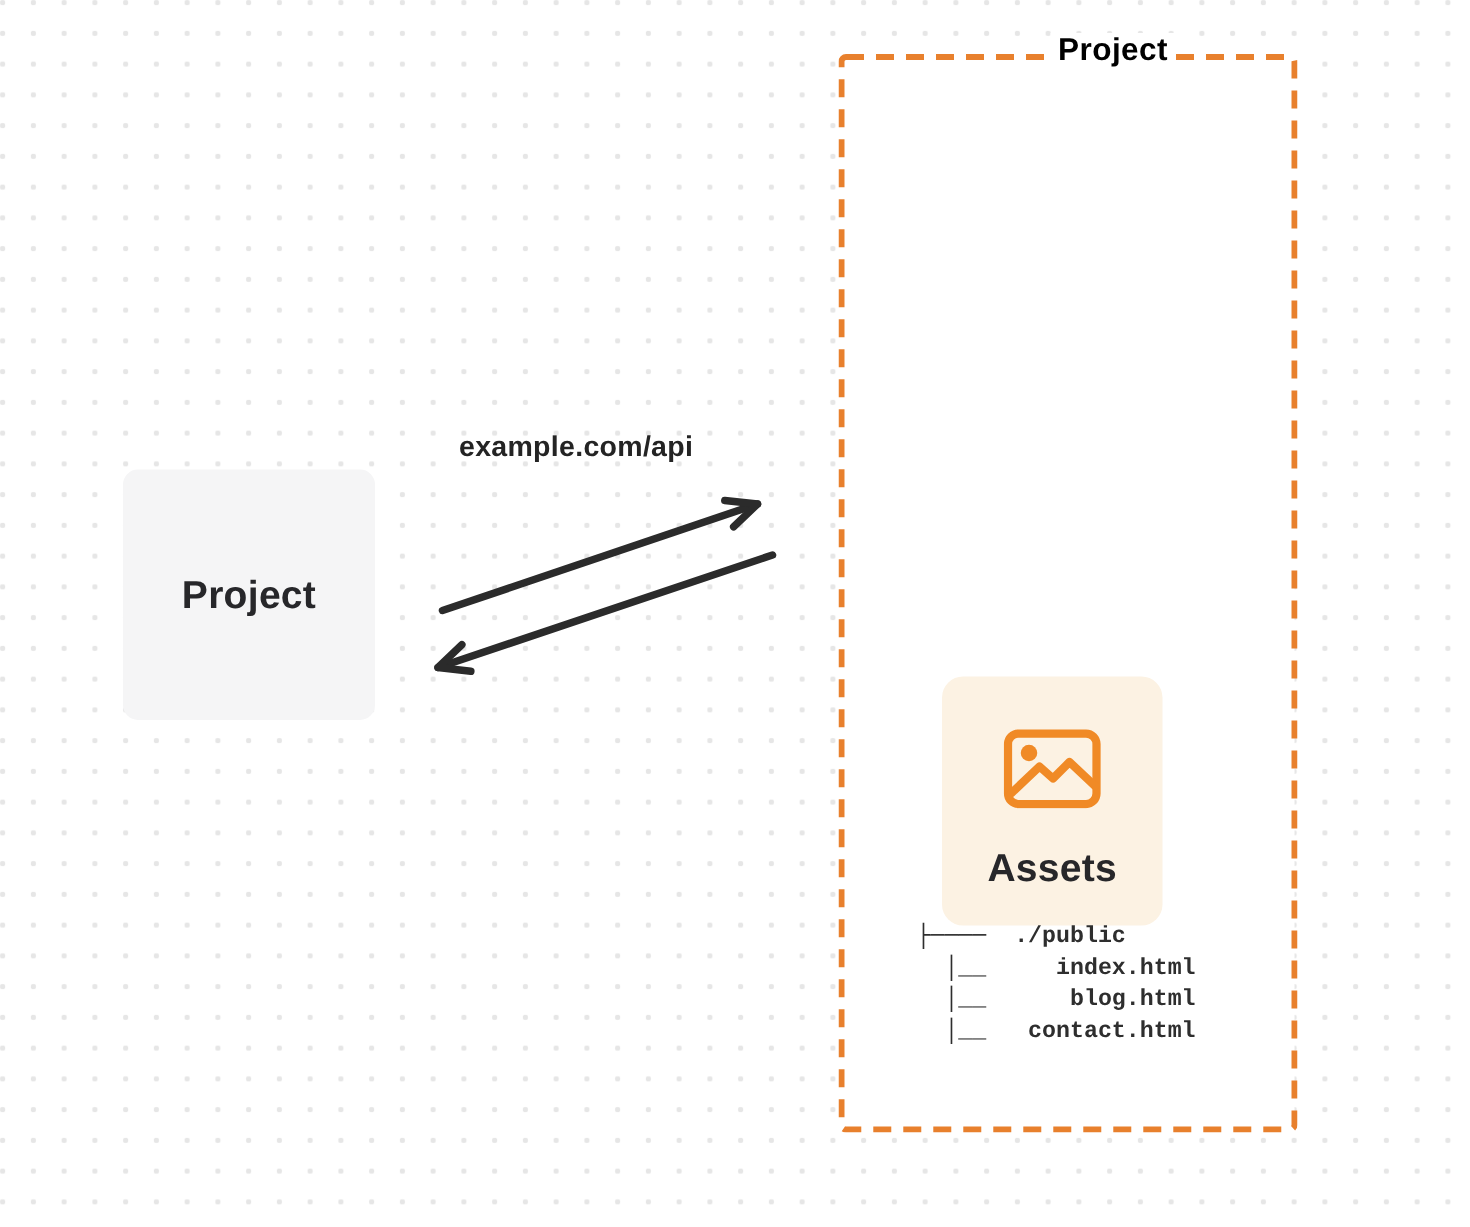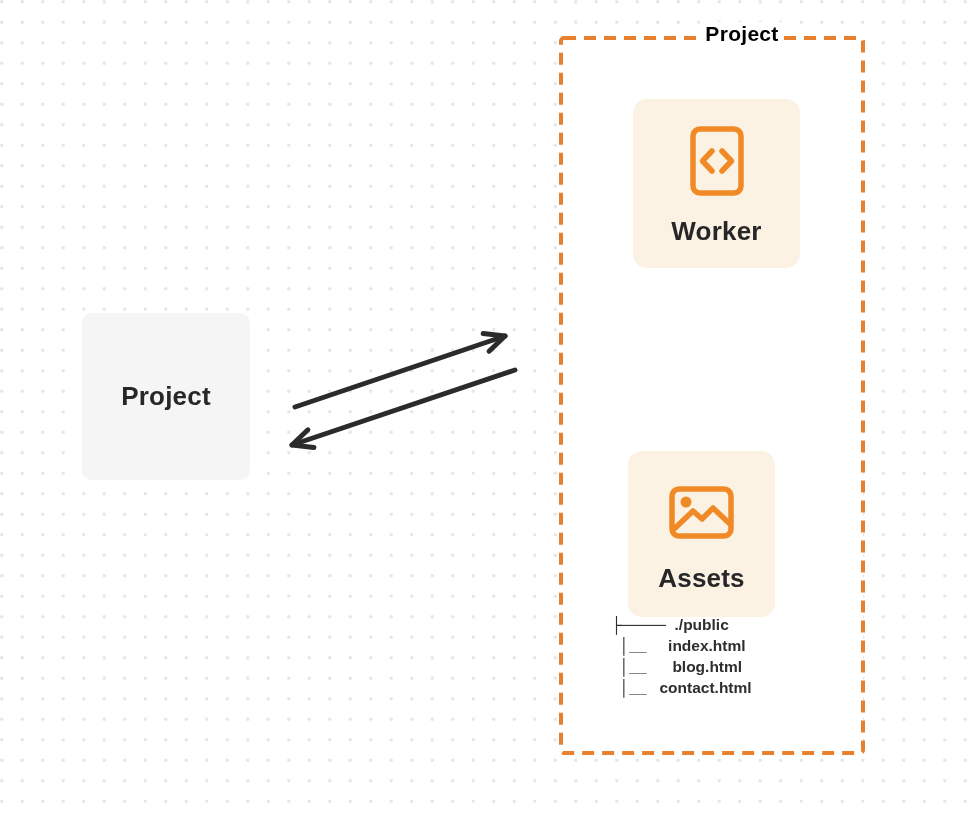--- a/index.html
+++ b/index.html
@@ -55,34 +55,35 @@
   .node-assets{left:69px;top:415px;width:147px;height:166px;padding-top:35px;box-sizing:border-box;}
   .node .node-label{
     font-size:26px;font-weight:bold;color:#27272A;letter-spacing:.2px;
   }
   .node-worker .node-label{margin-top:20px;}
   .node-assets .node-label{margin-top:24px;}
 
   
   .file-tree{
     position:absolute;left:52px;top:578px;margin:0;
-    font-family:Liberation Sans, sans-serif;
+    font-family:Liberation Mono, monospace;
     font-size:15.5px;line-height:21px;font-weight:600;color:#2E2E2E;
     white-space:pre;
   }
 </style>
 </head>
 <body>
 
 <div class="canvas">
 
   <div class="client-box">
     <span class="node-label">Project</span>
   </div>
 
+  <div class="request-label">example.com/api</div>
 
   <svg class="arrows" width="980" height="818" viewBox="0 0 980 818" aria-hidden="true">
     <g stroke="#2B2B2B" stroke-width="5" fill="none" stroke-linecap="round" stroke-linejoin="round">
 
       <g>
         <line x1="295" y1="407" x2="505" y2="336"></line>
         <polyline points="483.2,333.6 505,336 489.1,351.2"></polyline>
       </g>
 
       <g>
@@ -92,30 +93,20 @@
     </g>
   </svg>
 
   <div class="project">
     <svg class="project-border" width="306" height="719" viewBox="0 0 306 719" aria-hidden="true">
       <rect x="2" y="2" width="302" height="715" rx="3" fill="#ffffff" stroke="#E8802D" stroke-width="4" stroke-dasharray="12 8"></rect>
     </svg>
 
     <span class="project-label">Project</span>
 
-    <div class="node node-worker">
-      <svg width="54" height="70" viewBox="0 0 54 70" aria-hidden="true">
-        <rect x="3" y="3" width="48" height="64" rx="7" fill="none" stroke="#F08A26" stroke-width="5.5"></rect>
-        <g fill="none" stroke="#F08A26" stroke-width="5.5" stroke-linecap="round" stroke-linejoin="round">
-          <polyline points="22,25 12.5,35 22,45"></polyline>
-          <polyline points="32,25 41.5,35 32,45"></polyline>
-        </g>
-      </svg>
-      <span class="node-label">Worker</span>
-    </div>
 
     <div class="node node-assets">
       <svg width="65" height="53" viewBox="0 0 65 53" aria-hidden="true">
         <rect x="3" y="3" width="59" height="47" rx="7" fill="none" stroke="#F08A26" stroke-width="5.5"></rect>
         <circle cx="17" cy="16" r="5.5" fill="#F08A26"></circle>
         <polyline points="5,43 24,25 33,33 44,22 61,38" fill="none" stroke="#F08A26" stroke-width="5.5" stroke-linecap="round" stroke-linejoin="round"></polyline>
       </svg>
       <span class="node-label">Assets</span>
     </div>
 

